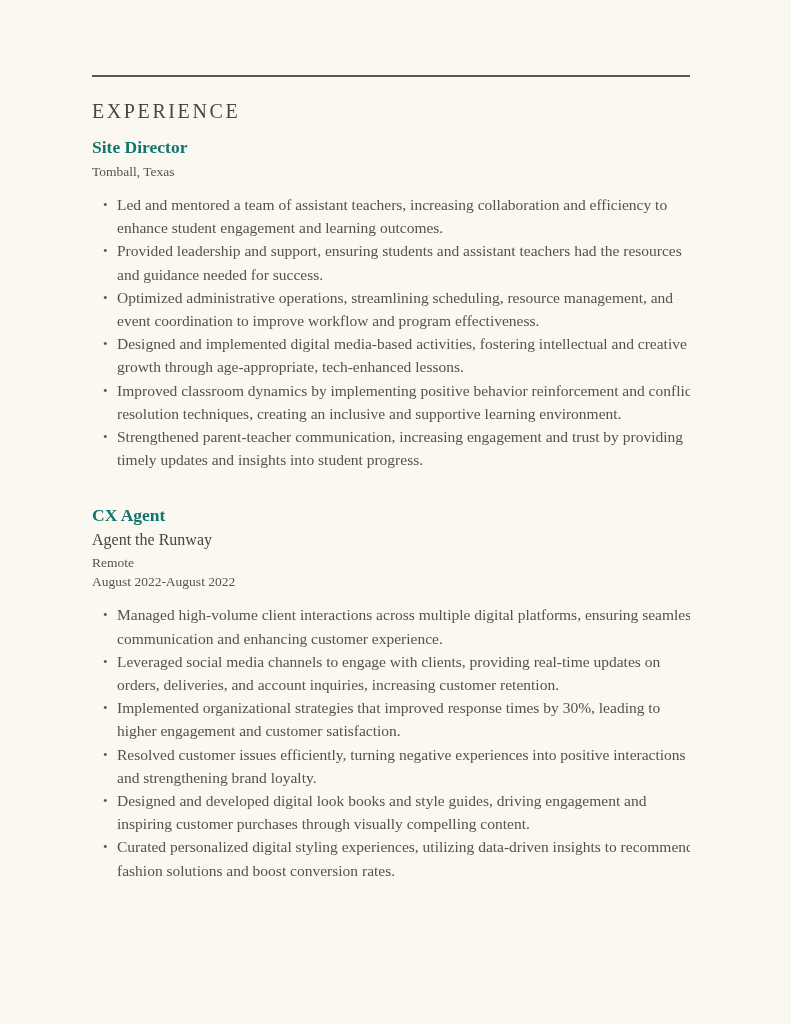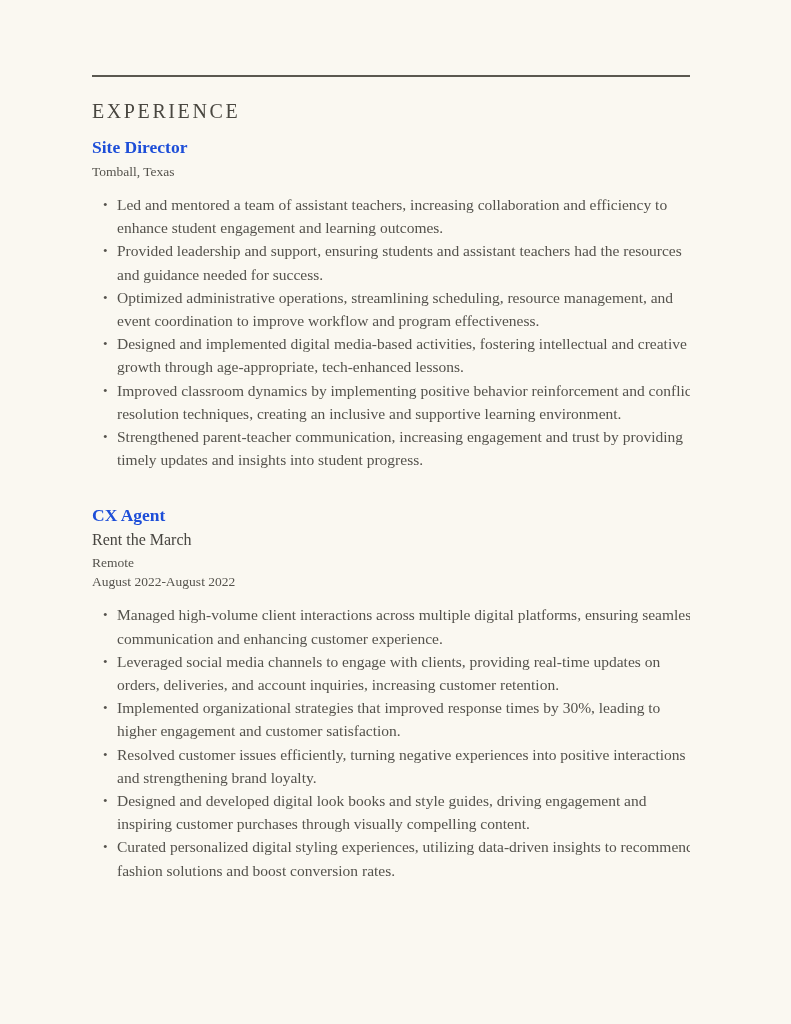--- a/index.html
+++ b/index.html
@@ -37,21 +37,21 @@
   }
   .job {
     margin-top: 12px;
   }
   .job + .job {
     margin-top: 33px;
   }
   .job-title {
     font-size: 17.5px;
     font-weight: 700;
-    color: #1d4ed8;
+    color: #0f766e;
     line-height: 23px;
   }
   .job-company {
     font-size: 16px;
     color: #474540;
     line-height: 21px;
     margin-top: 2px;
   }
   .job-location {
     font-size: 13.5px;
@@ -106,21 +106,21 @@
         <li>Provided leadership and support, ensuring students and assistant teachers had the resources and guidance needed for success.</li>
         <li>Optimized administrative operations, streamlining scheduling, resource management, and event coordination to improve workflow and program effectiveness.</li>
         <li>Designed and implemented digital media-based activities, fostering intellectual and creative growth through age-appropriate, tech-enhanced lessons.</li>
         <li>Improved classroom dynamics by implementing positive behavior reinforcement and conflict resolution techniques, creating an inclusive and supportive learning environment.</li>
         <li>Strengthened parent-teacher communication, increasing engagement and trust by providing timely updates and insights into student progress.</li>
       </ul>
     </div>
 
     <div class="job">
       <div class="job-title">CX Agent</div>
-      <div class="job-company">Rent the March</div>
+      <div class="job-company">Agent the Runway</div>
       <div class="job-location">Remote</div>
       <div class="job-dates">August 2022-August 2022</div>
       <ul class="bullets">
         <li>Managed high-volume client interactions across multiple digital platforms, ensuring seamless communication and enhancing customer experience.</li>
         <li>Leveraged social media channels to engage with clients, providing real-time updates on orders, deliveries, and account inquiries, increasing customer retention.</li>
         <li>Implemented organizational strategies that improved response times by 30%, leading to higher engagement and customer satisfaction.</li>
         <li>Resolved customer issues efficiently, turning negative experiences into positive interactions and strengthening brand loyalty.</li>
         <li>Designed and developed digital look books and style guides, driving engagement and inspiring customer purchases through visually compelling content.</li>
         <li>Curated personalized digital styling experiences, utilizing data-driven insights to recommend fashion solutions and boost conversion rates.</li>
       </ul>

